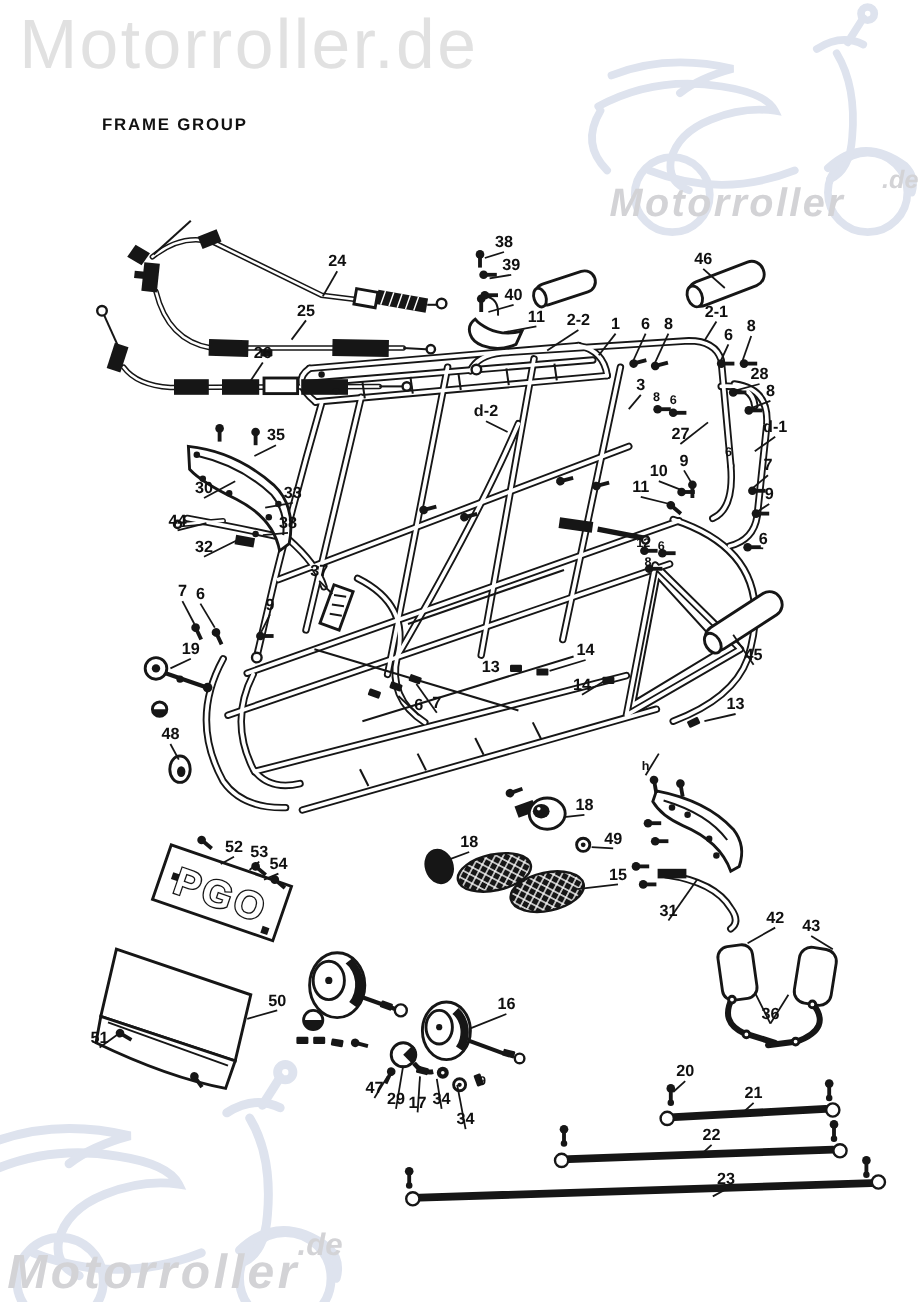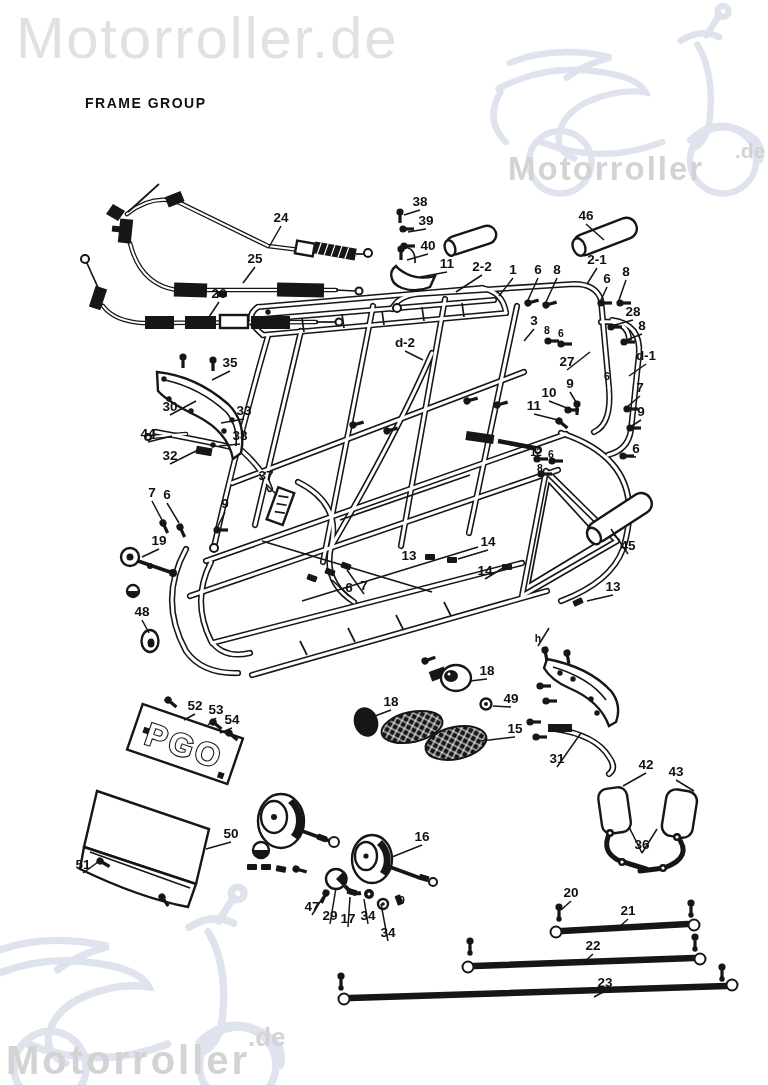--- a/index.html
+++ b/index.html
@@ -1,21 +1,21 @@
 <!DOCTYPE html>
 <html><head>
 <meta charset="utf-8">
 <style>
   html,body{margin:0;padding:0;background:#fff}
   body{width:768px;height:1085px;font-family:"Liberation Sans",sans-serif;overflow:hidden}
   .stage{position:relative;width:768px;height:1085px;background:#fff}
   .wm-top-text{position:absolute;left:16px;top:4px;font-size:58px;letter-spacing:2px;color:#e1e1e1;font-weight:400;white-space:nowrap}
   .doc-title{position:absolute;left:88px;top:58px;font-family:"DejaVu Serif",serif;font-size:25px;letter-spacing:1px;color:#111;white-space:nowrap}
   .doc-subtitle{position:absolute;left:85px;top:95px;font-size:14px;font-weight:bold;letter-spacing:1.5px;color:#111;white-space:nowrap}
-  .brand{position:absolute;font-weight:bold;color:#d3d3d6;white-space:nowrap}
+  .brand{position:absolute;font-style:italic;font-weight:bold;color:#d3d3d6;white-space:nowrap}
   .brand-top{left:508px;top:150px;font-size:33px;letter-spacing:2px}
   .tld-top{left:735px;top:139px;font-size:21px}
   .brand-bottom{left:6px;top:1038px;font-size:40px;letter-spacing:3px}
   .tld-bottom{left:248px;top:1022px;font-size:26px}
   svg.layer{position:absolute;left:0;top:0}
   .wm{stroke:#dee3ee;stroke-width:7;fill:none;stroke-linecap:round}
   .to{fill:none;stroke:#161616;stroke-width:6.2;stroke-linecap:round;stroke-linejoin:round}
   .ti{fill:none;stroke:#fff;stroke-width:3.1;stroke-linecap:round;stroke-linejoin:round}
   .co{fill:none;stroke:#161616;stroke-width:4.6;stroke-linecap:round}
   .ci{fill:none;stroke:#fff;stroke-width:2.1;stroke-linecap:round}

